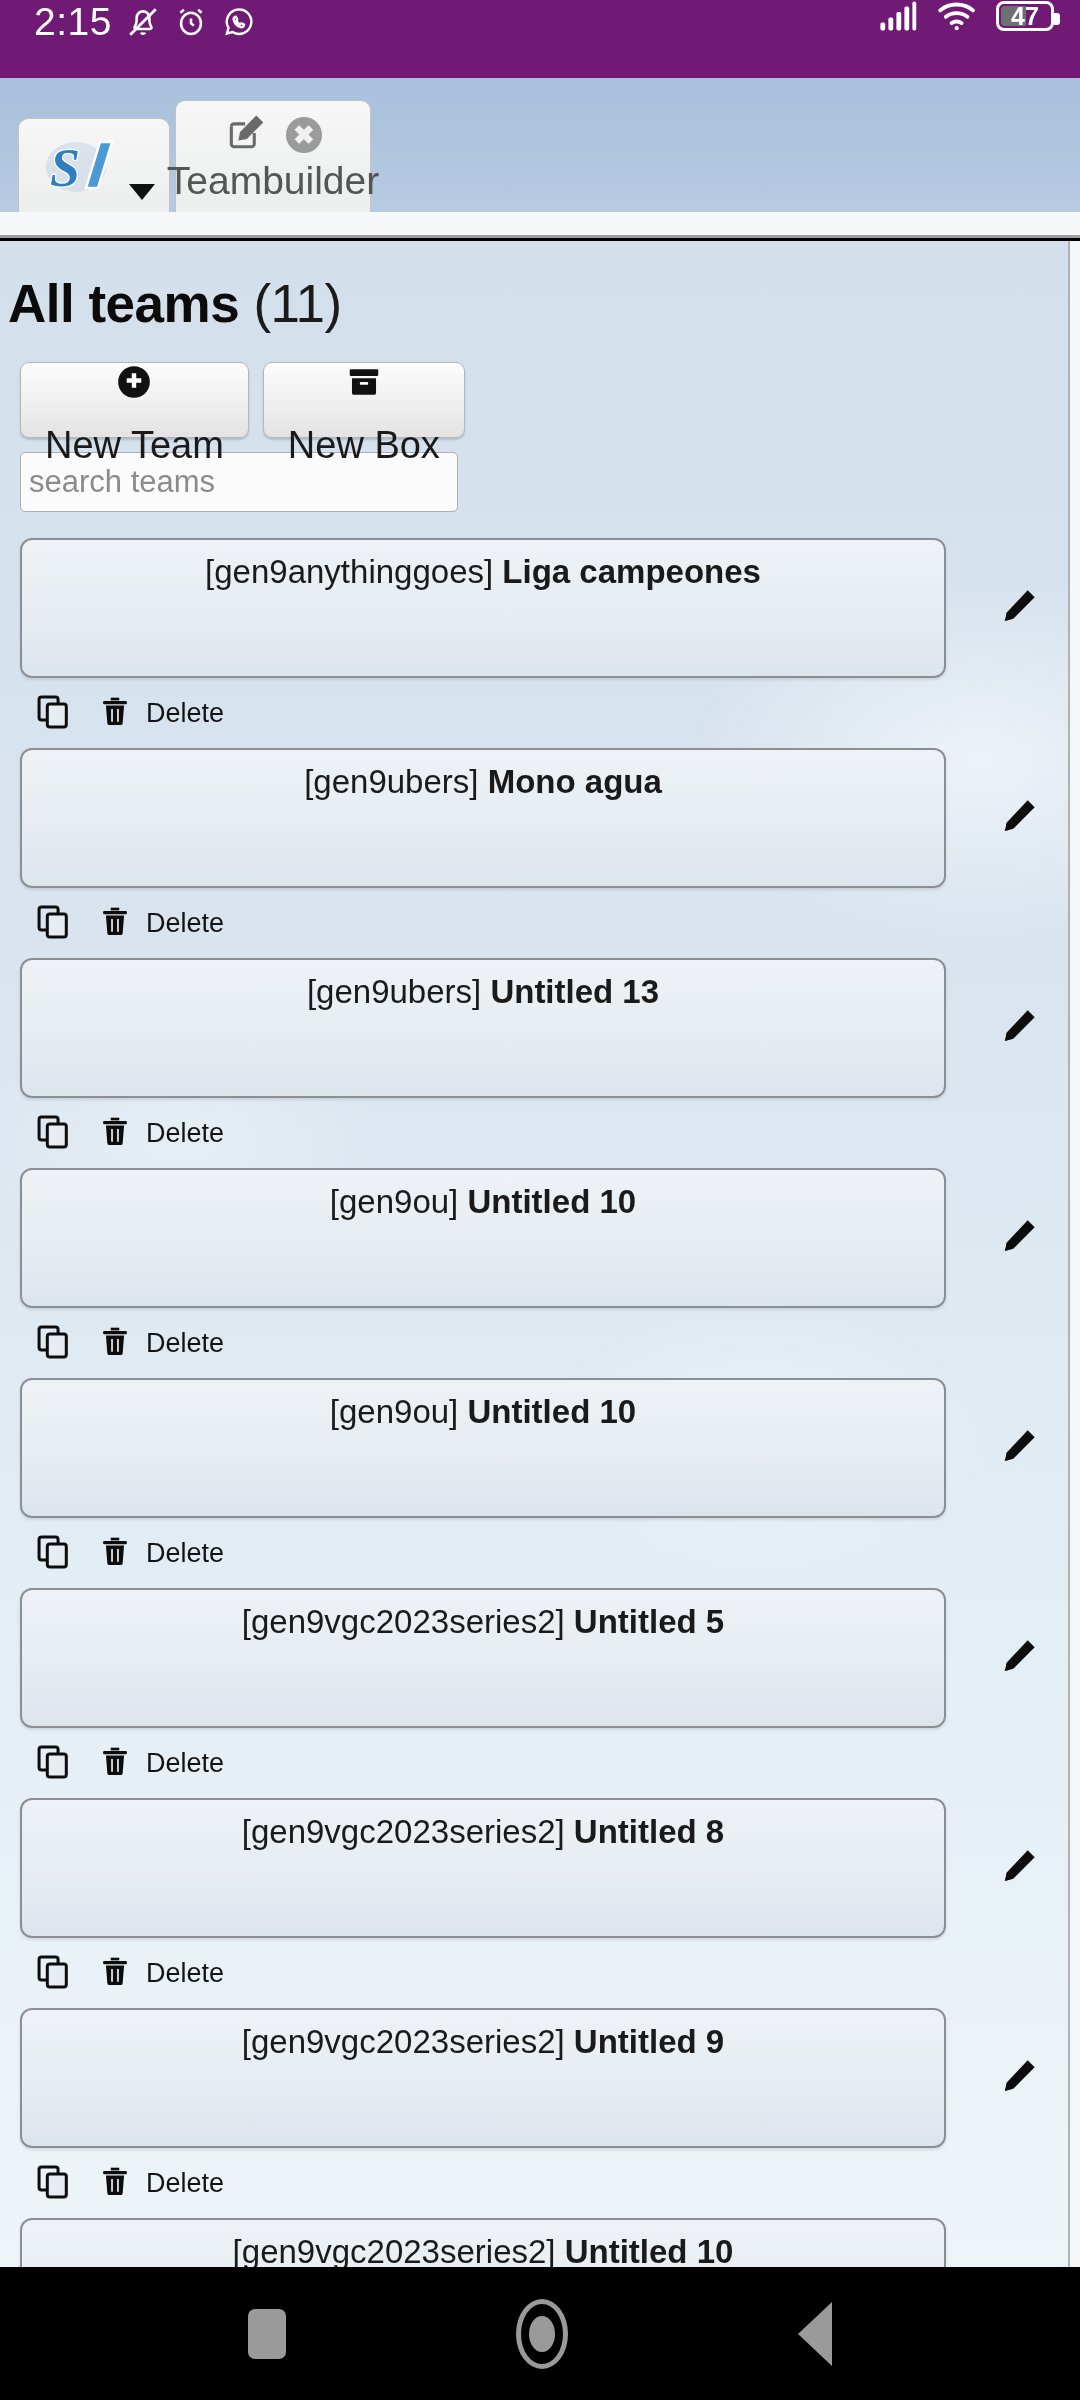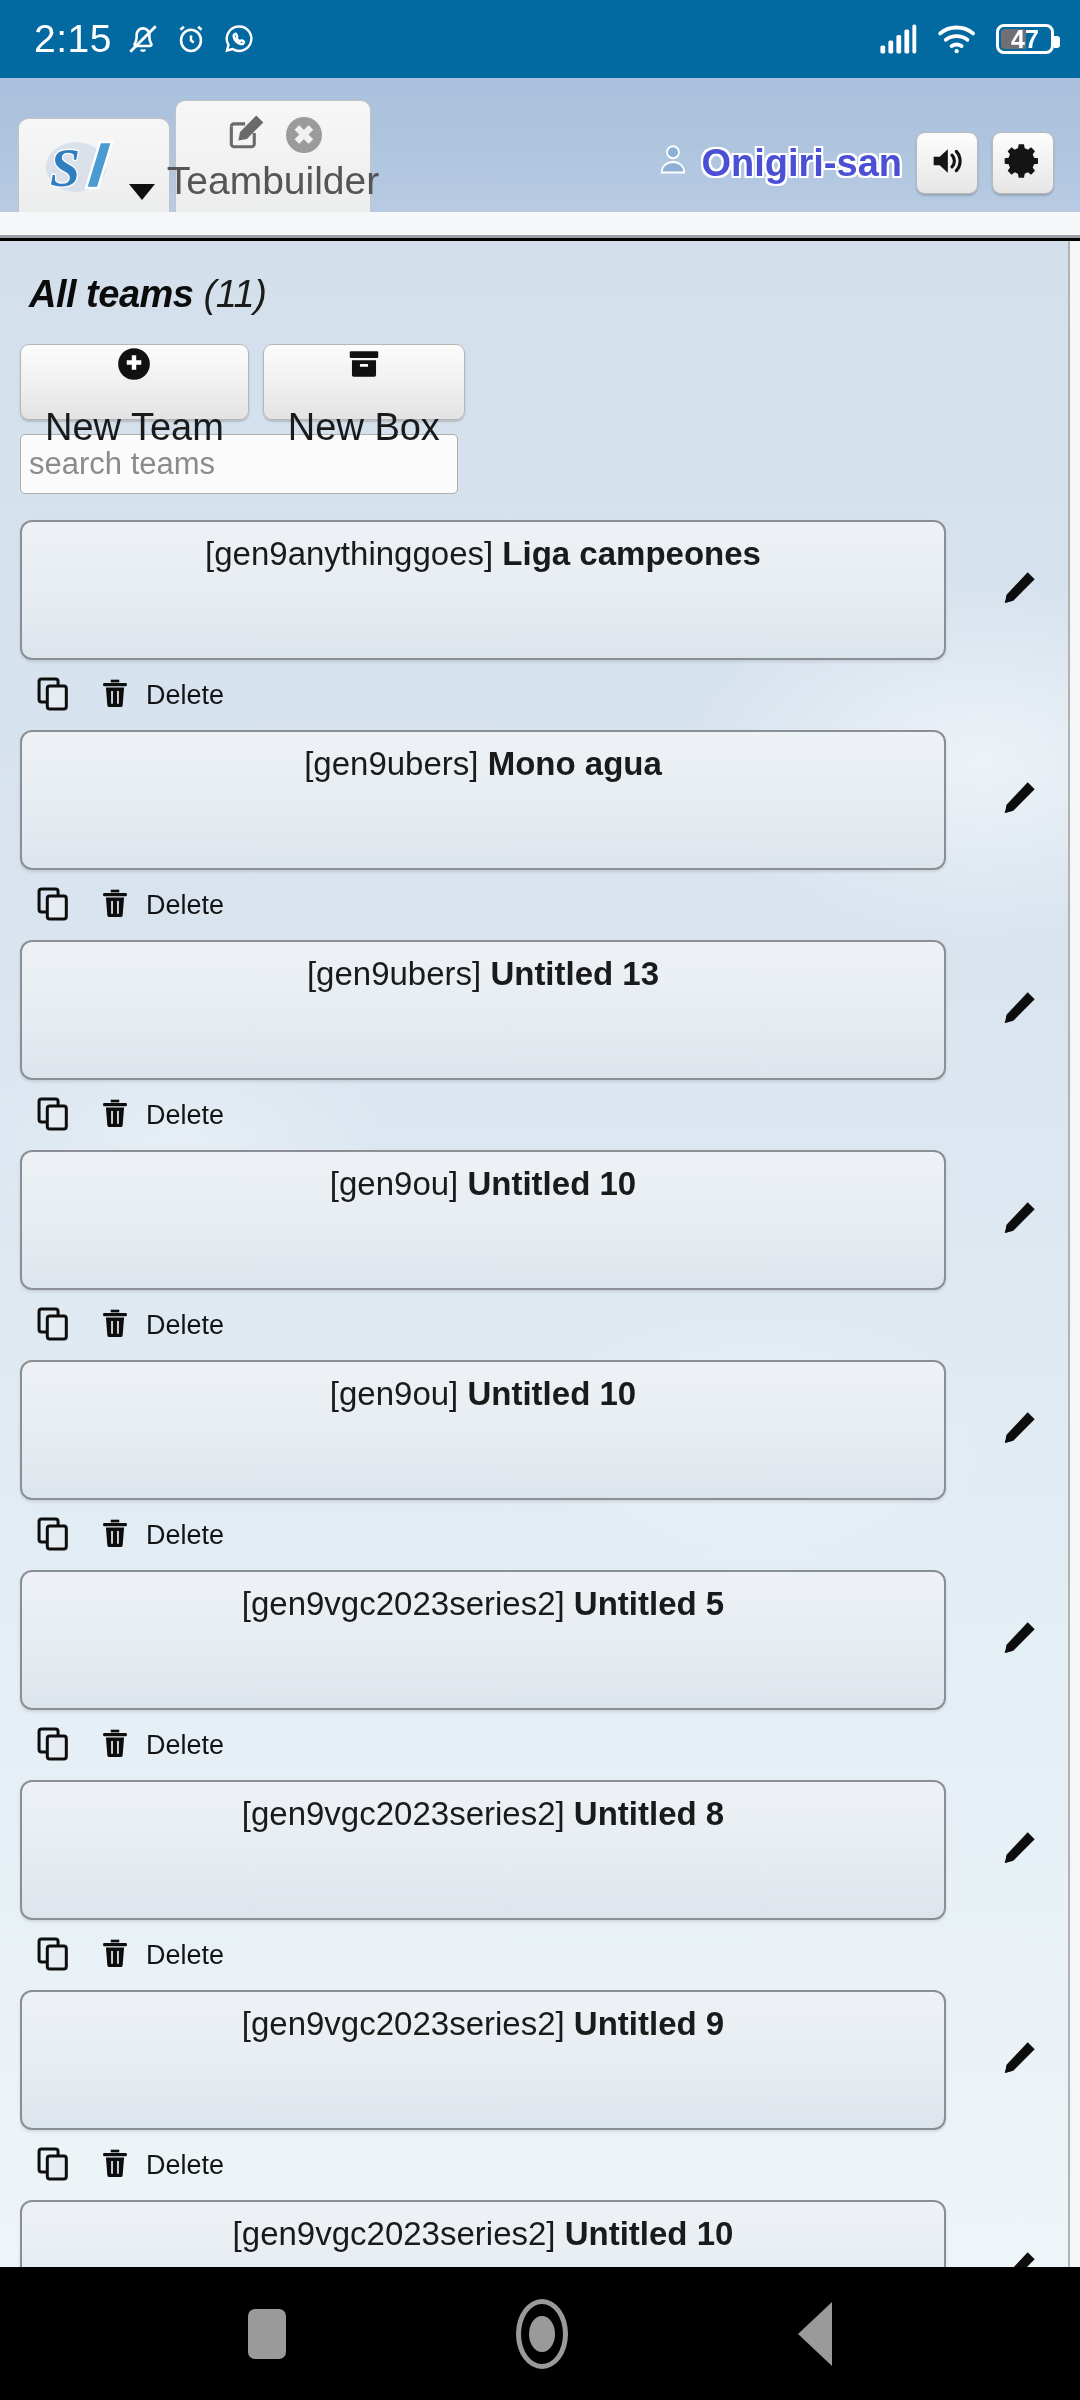--- a/index.html
+++ b/index.html
@@ -7,22 +7,22 @@
     width: 1080px; height: 2400px;
     font-family: "Liberation Sans", sans-serif;
     background: #000;
     overflow: hidden;
   }
   .phone { position: relative; width: 1080px; height: 2400px; overflow: hidden; }
 
   
   .statusbar {
     position: absolute; top: 0; left: 0; width: 1080px; height: 78px;
-    background: #0369a1; color: #fff;
-    display: flex; align-items: center; justify-content: space-between;
+    background: #701a75; color: #fff;
+    display: flex; align-items: flex-start; justify-content: space-between;
     padding: 0 26px 0 34px;
   }
   .sb-left { display: flex; align-items: center; gap: 14px; }
   .sb-time { font-size: 39px; font-weight: 500; letter-spacing: .5px; }
   .sb-right { display: flex; align-items: center; gap: 18px; }
   .ico-svg { display: block; }
   .batt {
     position: relative; width: 58px; height: 30px;
     border: 3px solid #fff; border-radius: 8px;
     display: flex; align-items: center; justify-content: center;
@@ -103,24 +103,23 @@
   .content {
     position: absolute; top: 241px; left: 0; width: 1080px; height: 2026px;
     background:
       radial-gradient(ellipse 420px 260px at 980px 520px, rgba(255,255,255,.55), rgba(255,255,255,0) 70%),
       radial-gradient(ellipse 340px 200px at 760px 1200px, rgba(255,255,255,.35), rgba(255,255,255,0) 70%),
       radial-gradient(ellipse 300px 180px at 180px 900px, rgba(255,255,255,.30), rgba(255,255,255,0) 70%),
       linear-gradient(to bottom, #d3e0ec 0%, #d9e4ef 35%, #e4eef5 70%, #eef5f8 100%);
     overflow: hidden;
   }
   .page-title {
-    padding: 32px 0 0 29px;
-    font-size: 38px; font-weight: 700; color: #0b0b0b;
+    padding: 32px 0 0 8px;
+    font-size: 53px; font-weight: 700; color: #0b0b0b;
     letter-spacing: -.5px;
-    font-style: italic;
   }
   .page-title .count { font-weight: 400; color: #1b1b1b; }
 
   .actions { display: flex; gap: 14px; padding: 28px 0 0 20px; }
   .btn {
     display: flex; align-items: center; gap: 14px;
     height: 76px; padding: 0 24px;
     background: linear-gradient(to bottom, #fcfcfc 0%, #efefef 55%, #e3e3e3 100%);
     border: 1px solid #b6b6b6; border-radius: 9px;
     box-shadow: 0 2px 2px rgba(0,0,0,.16);
@@ -256,47 +255,20 @@
               <path d="M17.6 3.3 20.6 6.3 12.2 14.7 8.6 15.4 9.3 11.8z" fill="#6a6a6a" stroke="#6a6a6a" stroke-width="1.2"></path>
             </svg>
           </span>
           <span class="close-badge">✖</span>
         </div>
         <span class="tab-label">Teambuilder</span>
       </div>
 
     </div>
 
-    <div class="header-right">
-      <span class="username">
-        <span>
-          <svg width="36" height="36" viewBox="0 0 24 24" fill="#8fb0d6" stroke="#ffffff" stroke-width="1.2">
-            <circle cx="12" cy="7.5" r="4"></circle>
-            <path d="M4.5 21c0-4.2 3.4-7 7.5-7s7.5 2.8 7.5 7z"></path>
-          </svg>
-        </span>
-        <span>Onigiri-san</span>
-      </span>
-      <span class="hbtn">
-        <span>
-          <svg width="40" height="40" viewBox="0 0 24 24">
-            <path d="M4 9.5h3.6L12.5 5v14L7.6 14.5H4z" fill="#141414"></path>
-            <path d="M15 8.5a5 5 0 0 1 0 7M17.6 6.2a8.6 8.6 0 0 1 0 11.6" fill="none" stroke="#141414" stroke-width="1.9" stroke-linecap="round"></path>
-          </svg>
-        </span>
-      </span>
-      <span class="hbtn">
-        <span>
-          <svg width="40" height="40" viewBox="0 0 24 24" fill="#141414">
-            <path d="M12 8.3a3.7 3.7 0 1 0 0 7.4 3.7 3.7 0 0 0 0-7.4zm0 5.5a1.8 1.8 0 1 1 0-3.6 1.8 1.8 0 0 1 0 3.6z"></path>
-            <path d="M21 13.6v-3.2l-2.4-.4a6.9 6.9 0 0 0-.8-1.9l1.4-2-2.3-2.3-2 1.4a6.9 6.9 0 0 0-1.9-.8L12.6 2h-3.2l-.4 2.4a6.9 6.9 0 0 0-1.9.8l-2-1.4-2.3 2.3 1.4 2a6.9 6.9 0 0 0-.8 1.9L1 10.4v3.2l2.4.4c.2.7.5 1.3.8 1.9l-1.4 2 2.3 2.3 2-1.4c.6.3 1.2.6 1.9.8l.4 2.4h3.2l.4-2.4c.7-.2 1.3-.5 1.9-.8l2 1.4 2.3-2.3-1.4-2c.3-.6.6-1.2.8-1.9z"></path>
-          </svg>
-        </span>
-      </span>
-    </div>
   </div>
 
   <div class="sep"></div>
 
   <div class="content">
 
     <div class="page-title">
       <span>All teams</span>
       <span class="count">(11)</span>
     </div>

